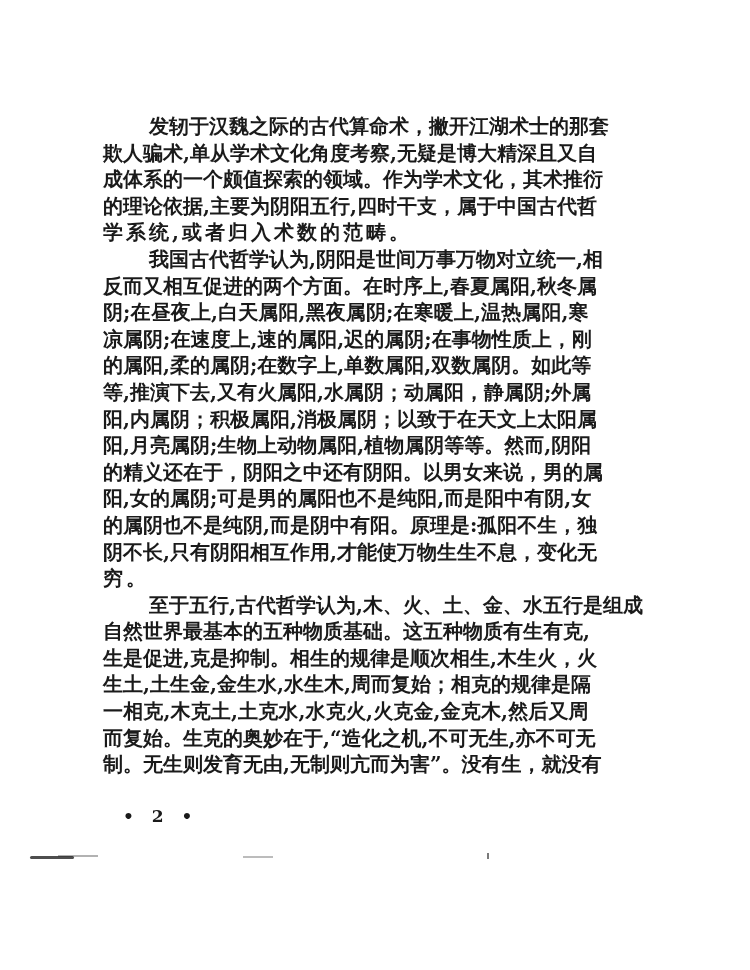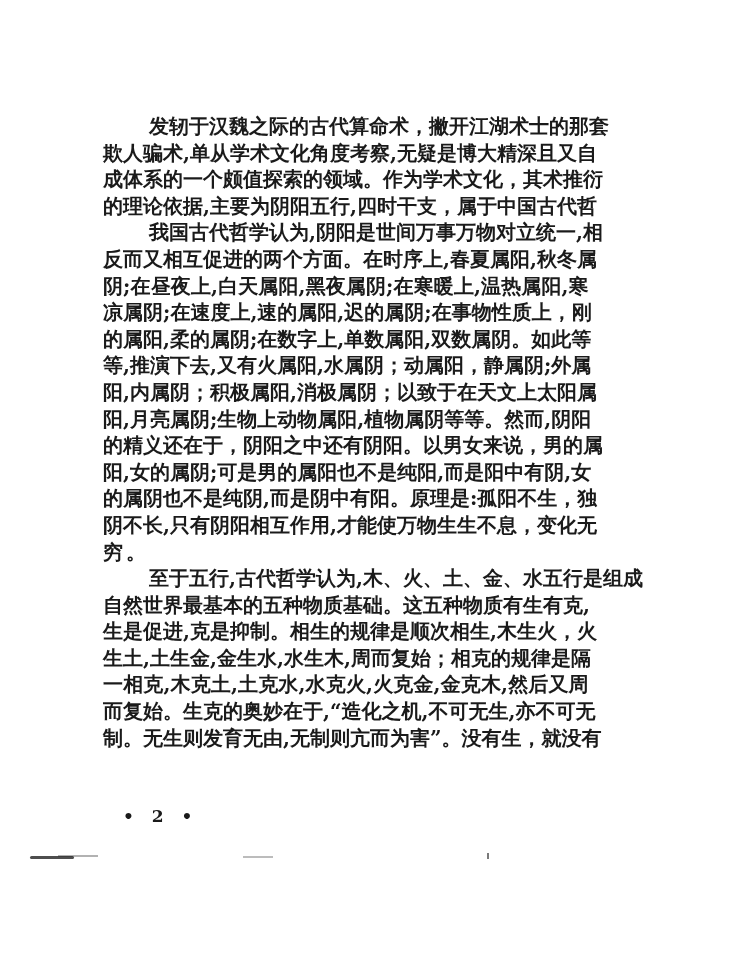--- a/index.html
+++ b/index.html
@@ -135,20 +135,21 @@
         <span class="ch">支</span>
         <span class="ch">，</span>
         <span class="ch">属</span>
         <span class="ch">于</span>
         <span class="ch">中</span>
         <span class="ch">国</span>
         <span class="ch">古</span>
         <span class="ch">代</span>
         <span class="ch">哲</span>
       </div>
+      <div class="line last" style="letter-spacing: 3px;">学系统,或者归入术数的范畴。</div>
       <div class="line indent">
         <span class="ch">我</span>
         <span class="ch">国</span>
         <span class="ch">古</span>
         <span class="ch">代</span>
         <span class="ch">哲</span>
         <span class="ch">学</span>
         <span class="ch">认</span>
         <span class="ch">为</span>
         <span class="ch">,</span>

